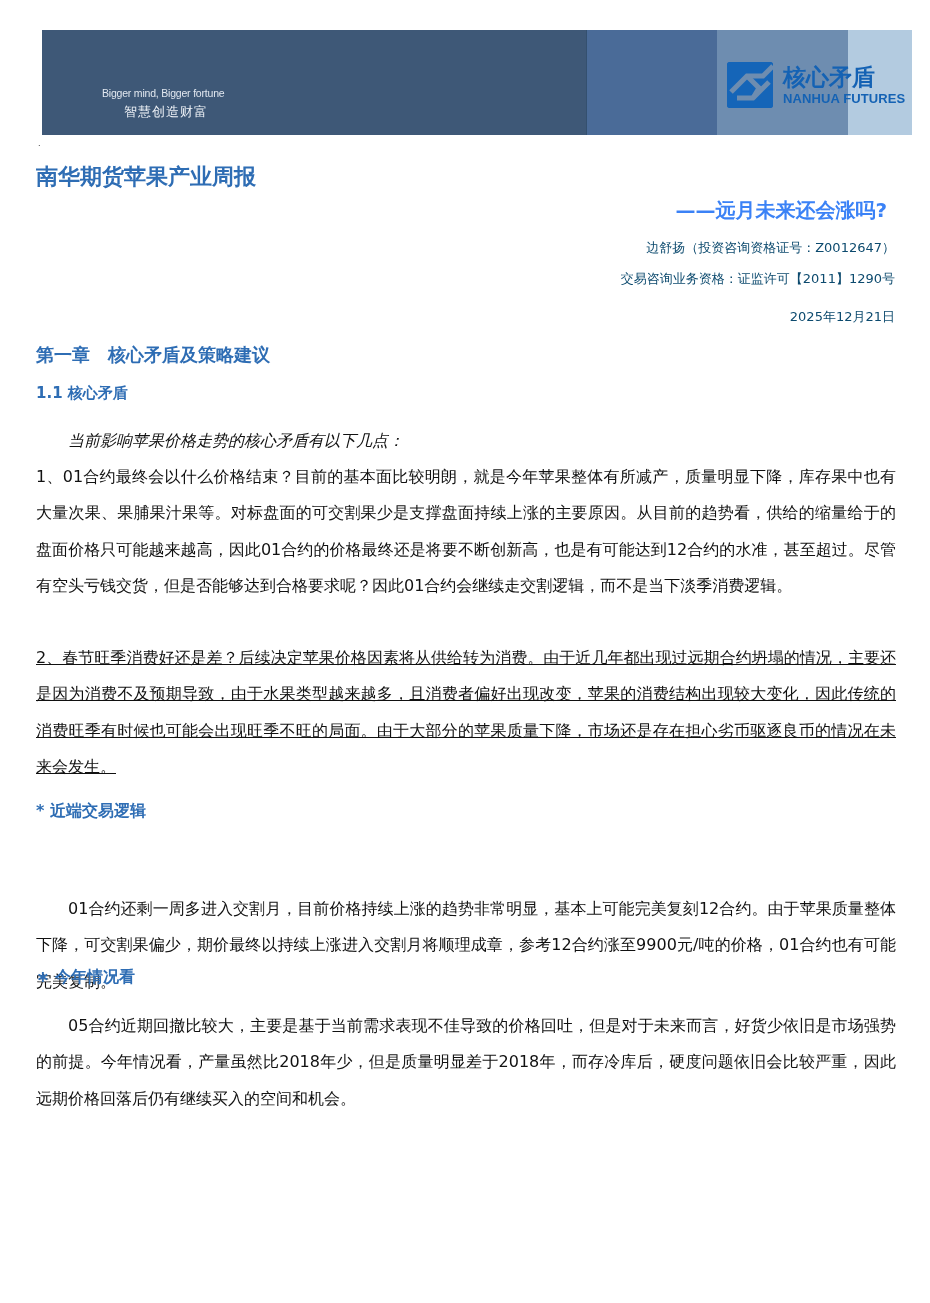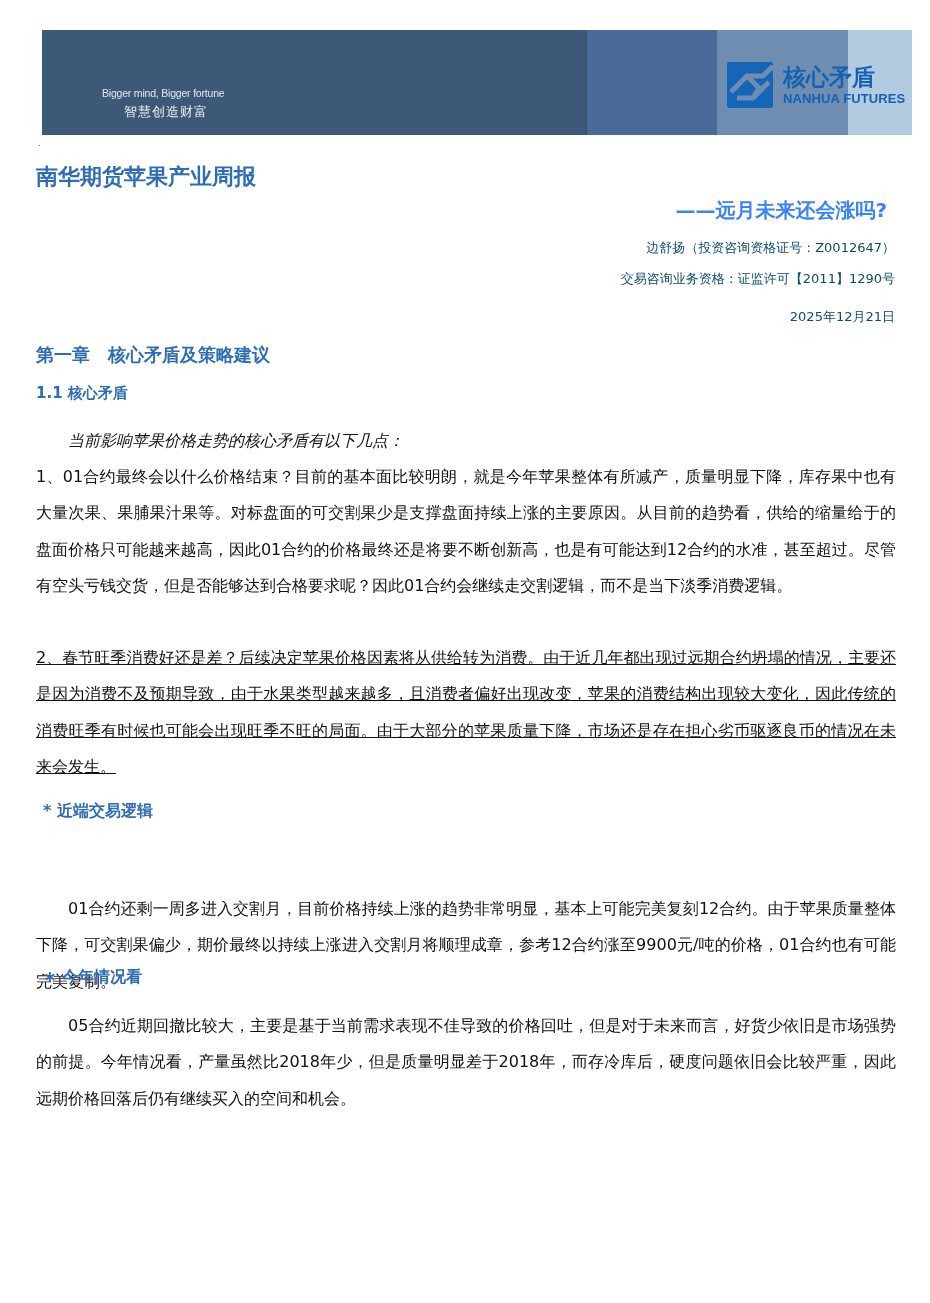--- a/index.html
+++ b/index.html
@@ -16,21 +16,21 @@
   .logo-mark { width:46px; height:46px; background:#1565b8; border-radius:3px; }
   .logo-text { margin-left:10px; line-height:1; }
   .logo-cn { font-size:23px; font-weight:bold; color:#1462b4; letter-spacing:0px; }
   .logo-en { font-family:"Liberation Sans",sans-serif; font-size:13px; font-weight:bold; color:#1462b4; margin-top:3px; letter-spacing:0.1px; }
   .dot { position:absolute; left:38px; top:139px; font-size:8px; color:#333; }
   .title { position:absolute; left:36px; top:162px; font-size:22px; font-weight:bold; color:#2e6db4; letter-spacing:0px; }
   .subtitle { position:absolute; right:43px; top:197px; font-size:20px; font-weight:bold; color:#3b82f6; }
   .meta { position:absolute; right:35px; font-size:13px; color:#0c4a6e; text-align:right; }
   .h1 { position:absolute; left:36px; top:343px; font-size:18px; font-weight:bold; color:#2e6db4; }
   .h2 { position:absolute; left:36px; top:384px; font-size:15px; font-weight:bold; color:#2e6db4; }
-  .h3 { position:absolute; left:36px; font-size:16px; font-weight:bold; color:#2e6db4;margin-left:7px; }
+  .h3 { position:absolute; left:36px; font-size:16px; font-weight:bold; color:#2e6db4; }
   .para { position:absolute; left:36px; width:860px; font-size:16px; line-height:36.3px; color:#111; text-align:justify; }
   .indent { text-indent:32px; }
 </style>
 </head>
 <body>
 
 <div class="banner">
   <div class="b1">
     <div class="slogan-en">Bigger mind, Bigger fortune</div>
     <div class="slogan-cn">智慧创造财富</div>

